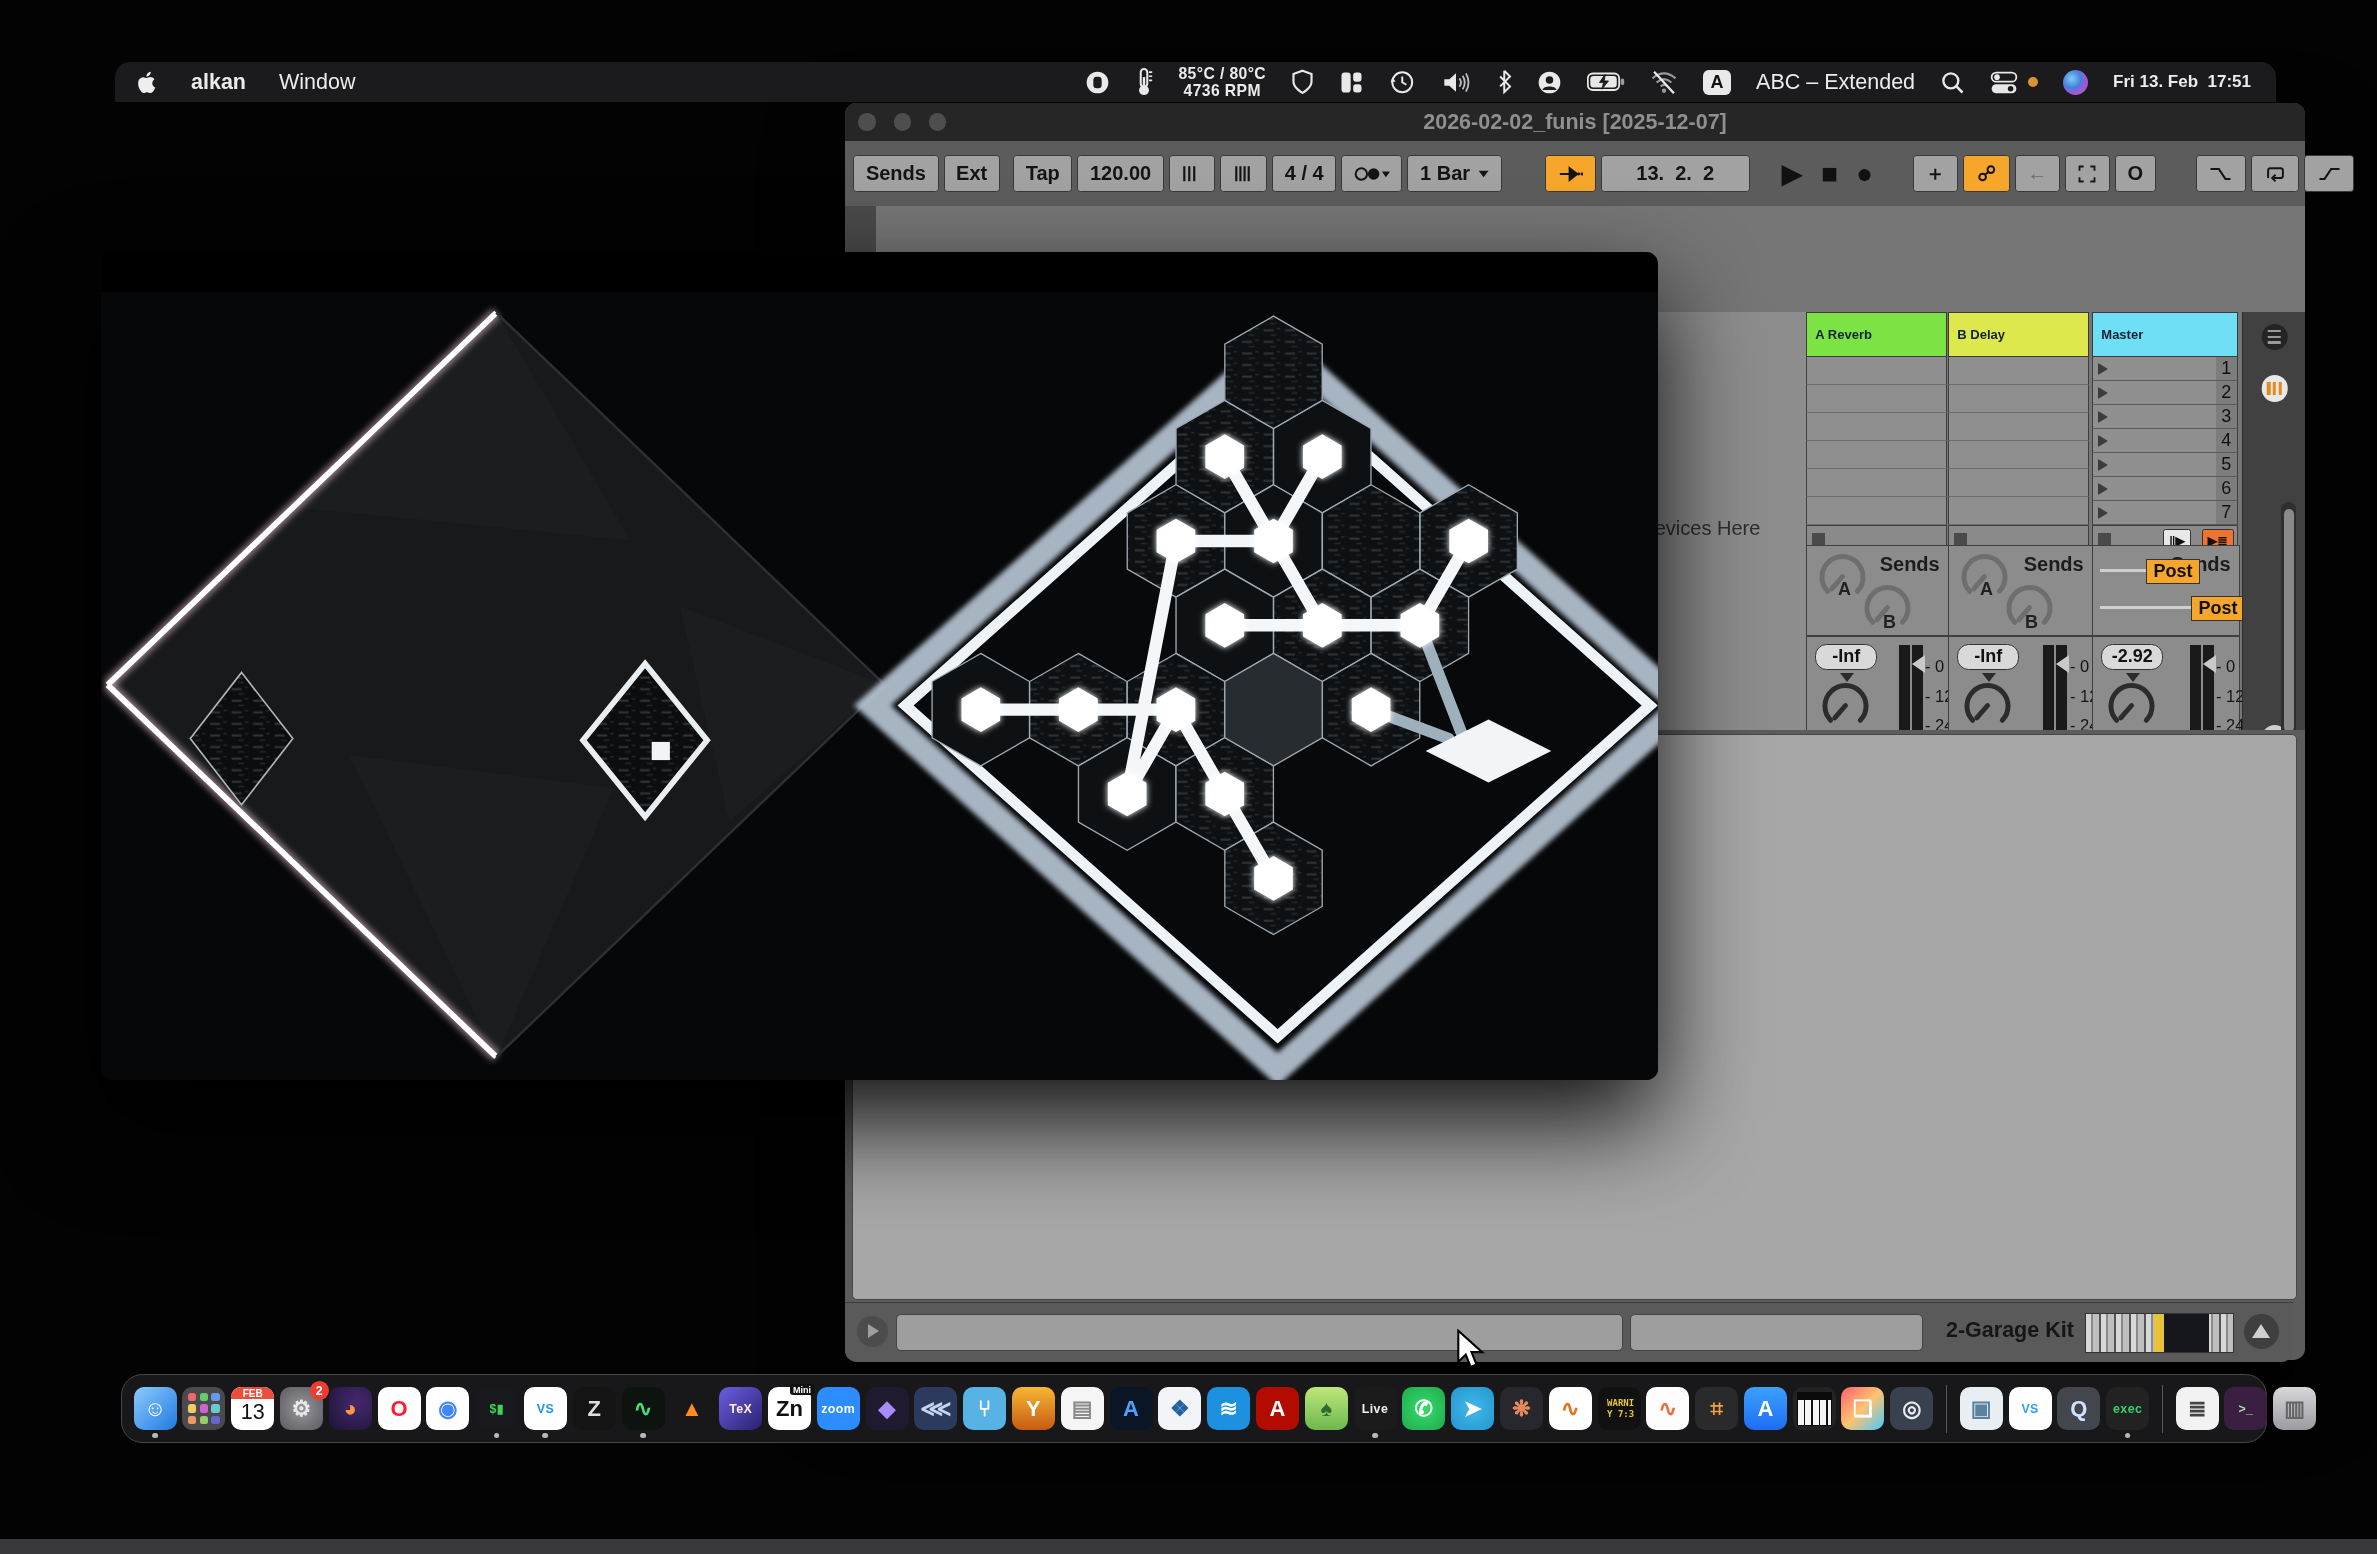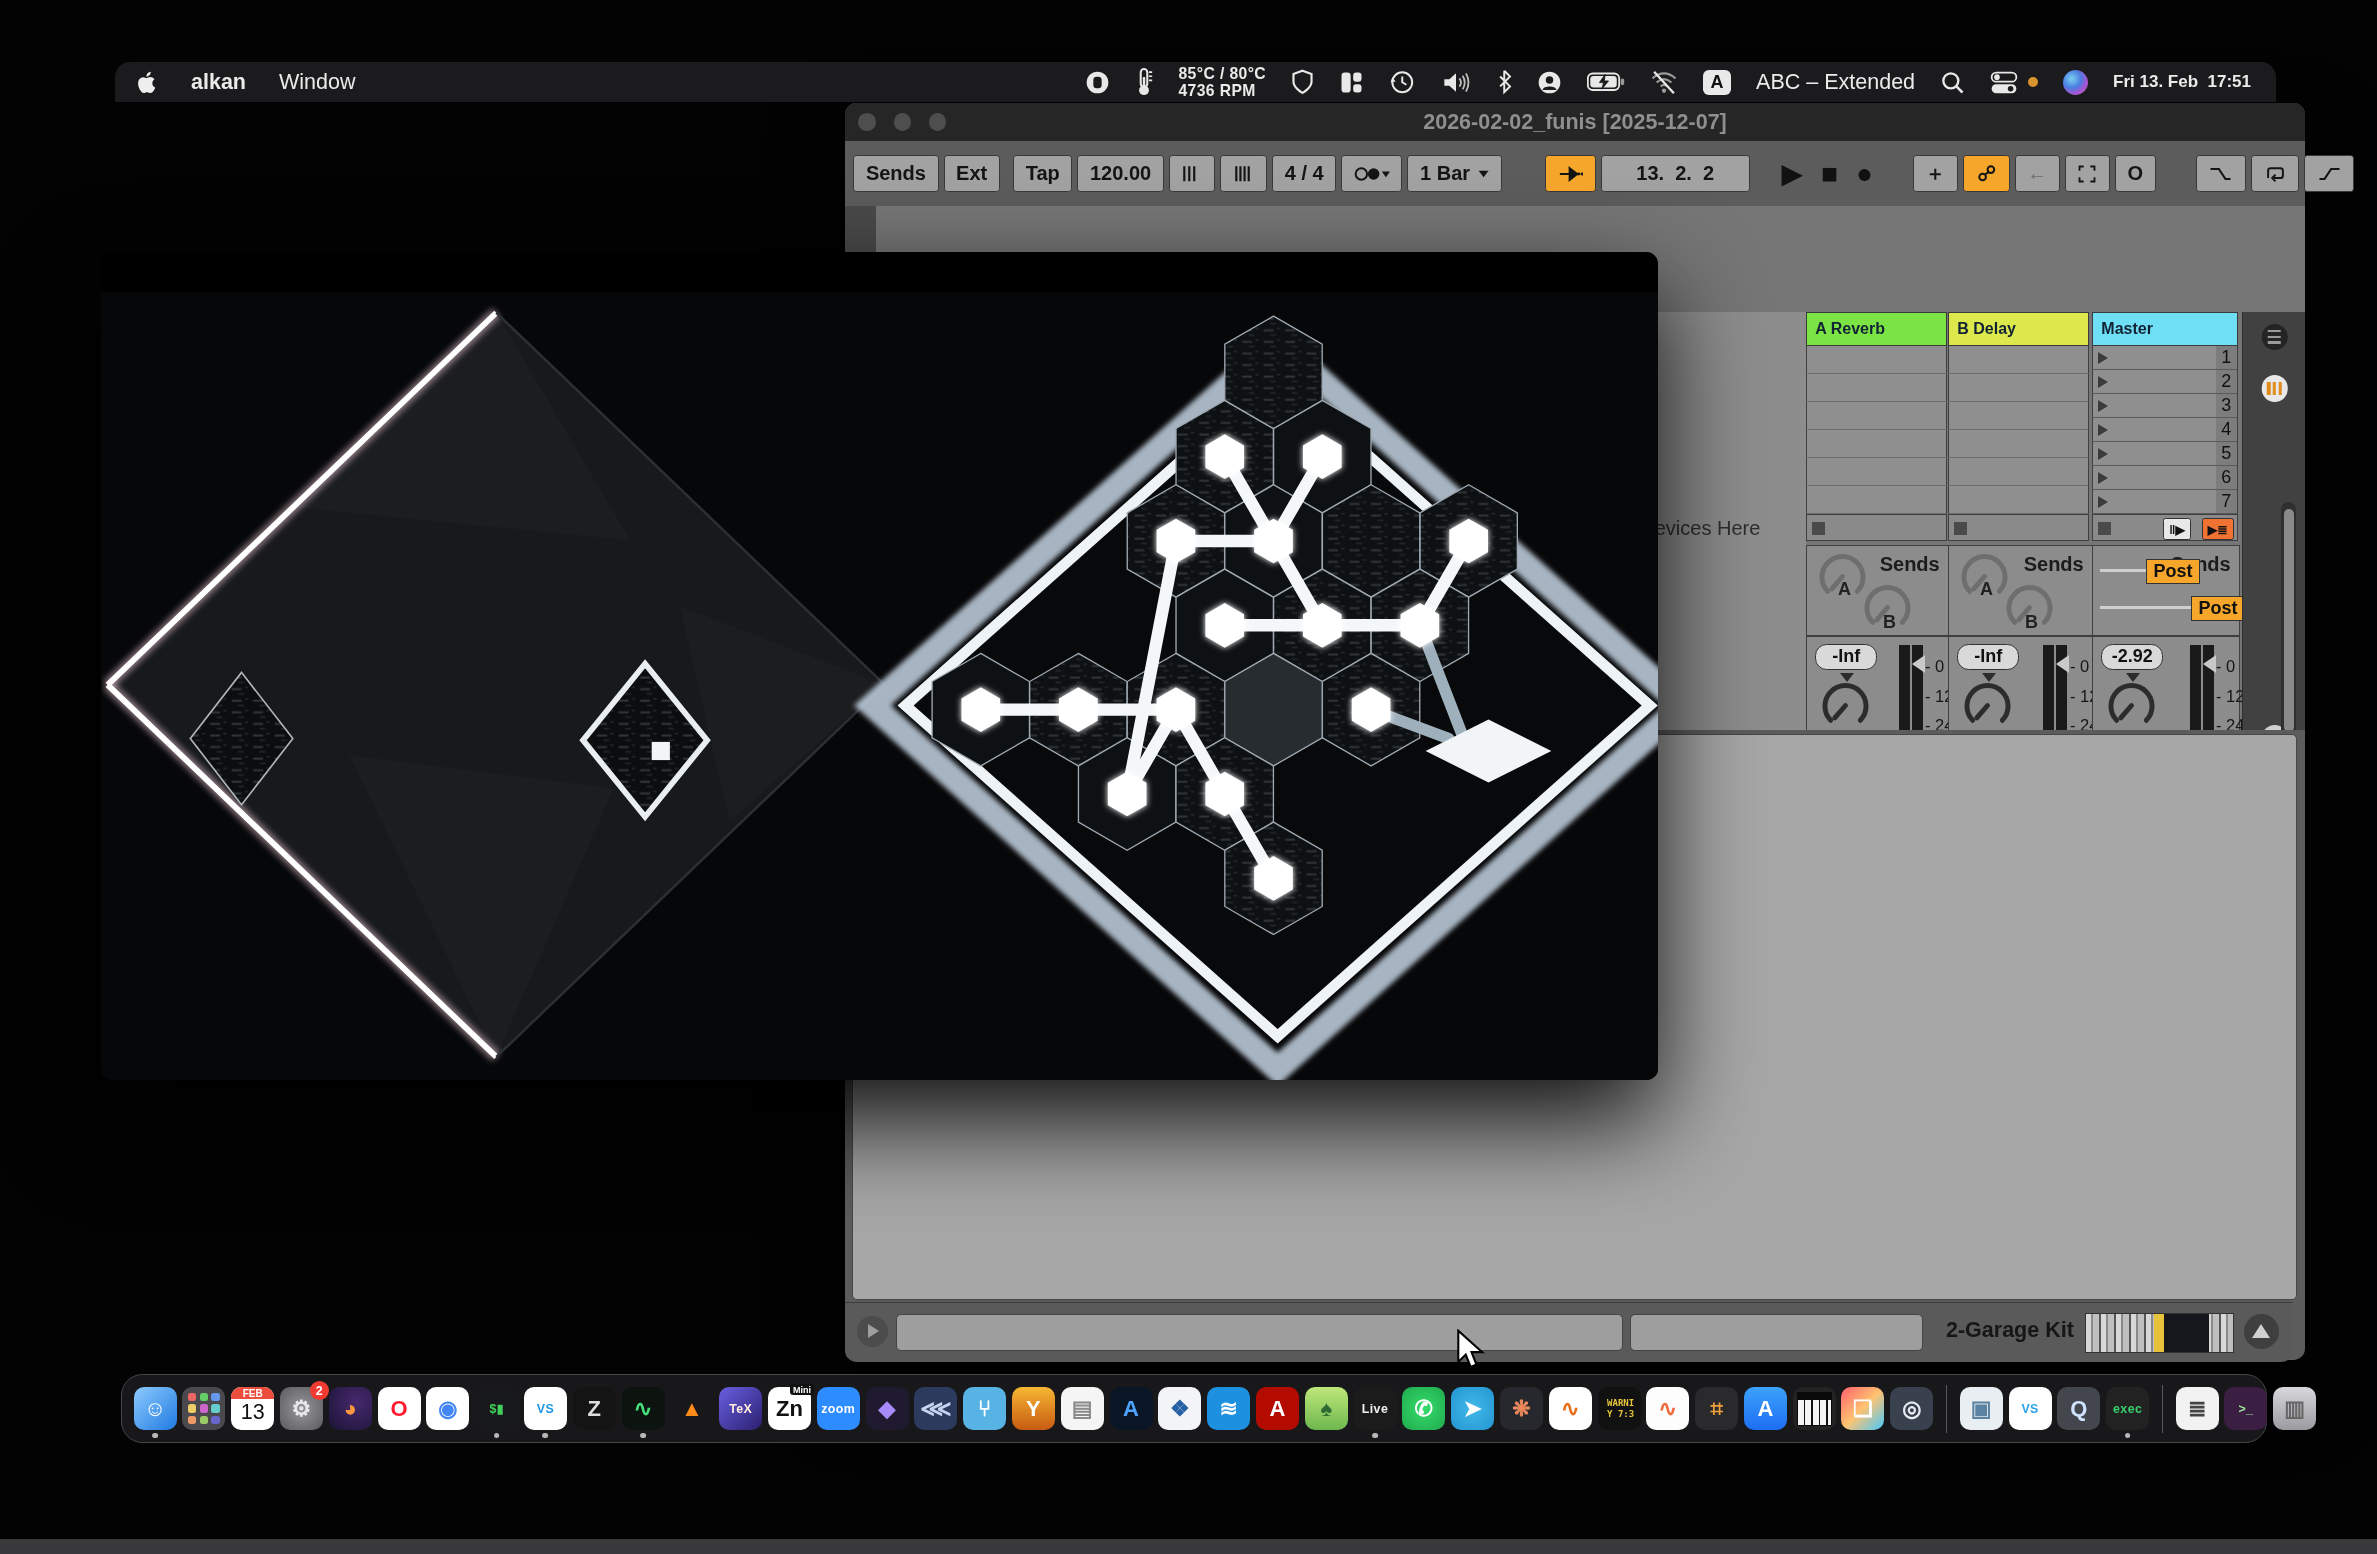--- a/index.html
+++ b/index.html
@@ -7,21 +7,21 @@
   #screen{position:absolute;inset:0;background:#030303;}
 
   
   .menubar{position:absolute;left:115px;top:62px;width:2161px;height:40px;background:#1b1b1d;
     border-radius:15px 15px 0 0;display:flex;align-items:center;color:#ebebeb;font-size:21.5px;z-index:6;}
   .mb-left{display:flex;align-items:center;gap:33px;padding-left:21.5px;}
   .mb-app{font-weight:700;}
   .mb-right{margin-left:auto;display:flex;align-items:center;gap:25px;padding-right:25px;}
   .mb-ic{display:flex;align-items:center;}
   .mb-ic svg{display:block;}
-  .temp{display:flex;flex-direction:column;font-size:15.7px;line-height:17.4px;font-weight:700;letter-spacing:0.4px;}
+  .temp{display:flex;flex-direction:column;font-size:15.7px;line-height:17.4px;font-weight:700;letter-spacing:0.4px;text-align:center;}
   .kbdbox{background:#e9e9e9;color:#111;font-weight:700;border-radius:5.8px;width:28px;height:25px;
     display:flex;align-items:center;justify-content:center;font-size:18px;}
   .ccdot{width:10px;height:10px;border-radius:50%;background:#d99430;margin-left:-15px;}
   .siri{width:25px;height:25px;border-radius:50%;
     background:radial-gradient(circle at 35% 35%,#7ad0f0 0%,#4a7de0 40%,#b44fd0 70%,#25a05a 100%);}
   .mbdate{font-size:17px;font-weight:600;white-space:pre;}
 
   
   .abl{position:absolute;left:845px;top:103px;width:1460px;height:1257px;background:#5c5c5c;
     border-radius:11.6px;box-shadow:0 33px 74px rgba(0,0,0,.75);z-index:2;}
@@ -48,21 +48,21 @@
   .thead .menu-circ{margin-left:auto;width:21.5px;height:21.5px;border:1.7px solid #222;border-radius:50%;
     display:flex;align-items:center;justify-content:center;}
   .thead .menu-circ i{width:0;height:0;border-left:5.8px solid transparent;border-right:5.8px solid transparent;
     border-top:7.4px solid #222;display:block;margin-top:1.7px;}
   .slotrow{position:absolute;top:141px;height:35px;background:#8f8f8f;border:0.8px solid #4a4a4a;box-sizing:border-box;}
   .slotrow .sq{position:absolute;left:7.4px;top:10px;width:14px;height:14px;background:#3c3c3c;}
   .slotrow .ci{position:absolute;left:7.4px;top:10px;width:14px;height:14px;background:#3c3c3c;border-radius:50%;}
   .dropzone{position:absolute;top:106px;bottom:0;background:#8d8d8d;}
   .drophint{position:absolute;top:205px;width:100%;text-align:center;color:#2e2e2e;font-size:20px;}
   .retcol{position:absolute;top:106px;}
-  .ret-head{height:34px;display:flex;align-items:center;padding:0 8.3px;font-size:16px;font-weight:600;color:#123;
+  .ret-head{height:45px;display:flex;align-items:center;padding:0 8.3px;font-size:13px;font-weight:600;color:#123;
     border:0.8px solid #3b3b3b;box-sizing:border-box;}
   .ret-slot{height:28px;background:#8f8f8f;border-left:0.8px solid #3f3f3f;border-right:0.8px solid #3f3f3f;
     border-bottom:0.8px solid #6e6e6e;box-sizing:border-box;}
   .scene-row{height:24px;background:#8f8f8f;border-left:0.8px solid #3f3f3f;border-right:0.8px solid #3f3f3f;
     border-bottom:0.8px solid #5a5a5a;box-sizing:border-box;position:relative;}
   .scene-row .ply{position:absolute;left:5px;top:5.8px;width:0;height:0;border-top:6.6px solid transparent;
     border-bottom:6.6px solid transparent;border-left:10.7px solid #3c3c3c;}
   .scene-row .num{position:absolute;right:0;top:0;bottom:0;width:21.5px;background:#7d7d7d;color:#111;
     font-size:18px;display:flex;align-items:center;justify-content:center;}
   .stoprow{height:26.5px;background:#8a8a8a;border:0.8px solid #3f3f3f;box-sizing:border-box;position:relative;}

